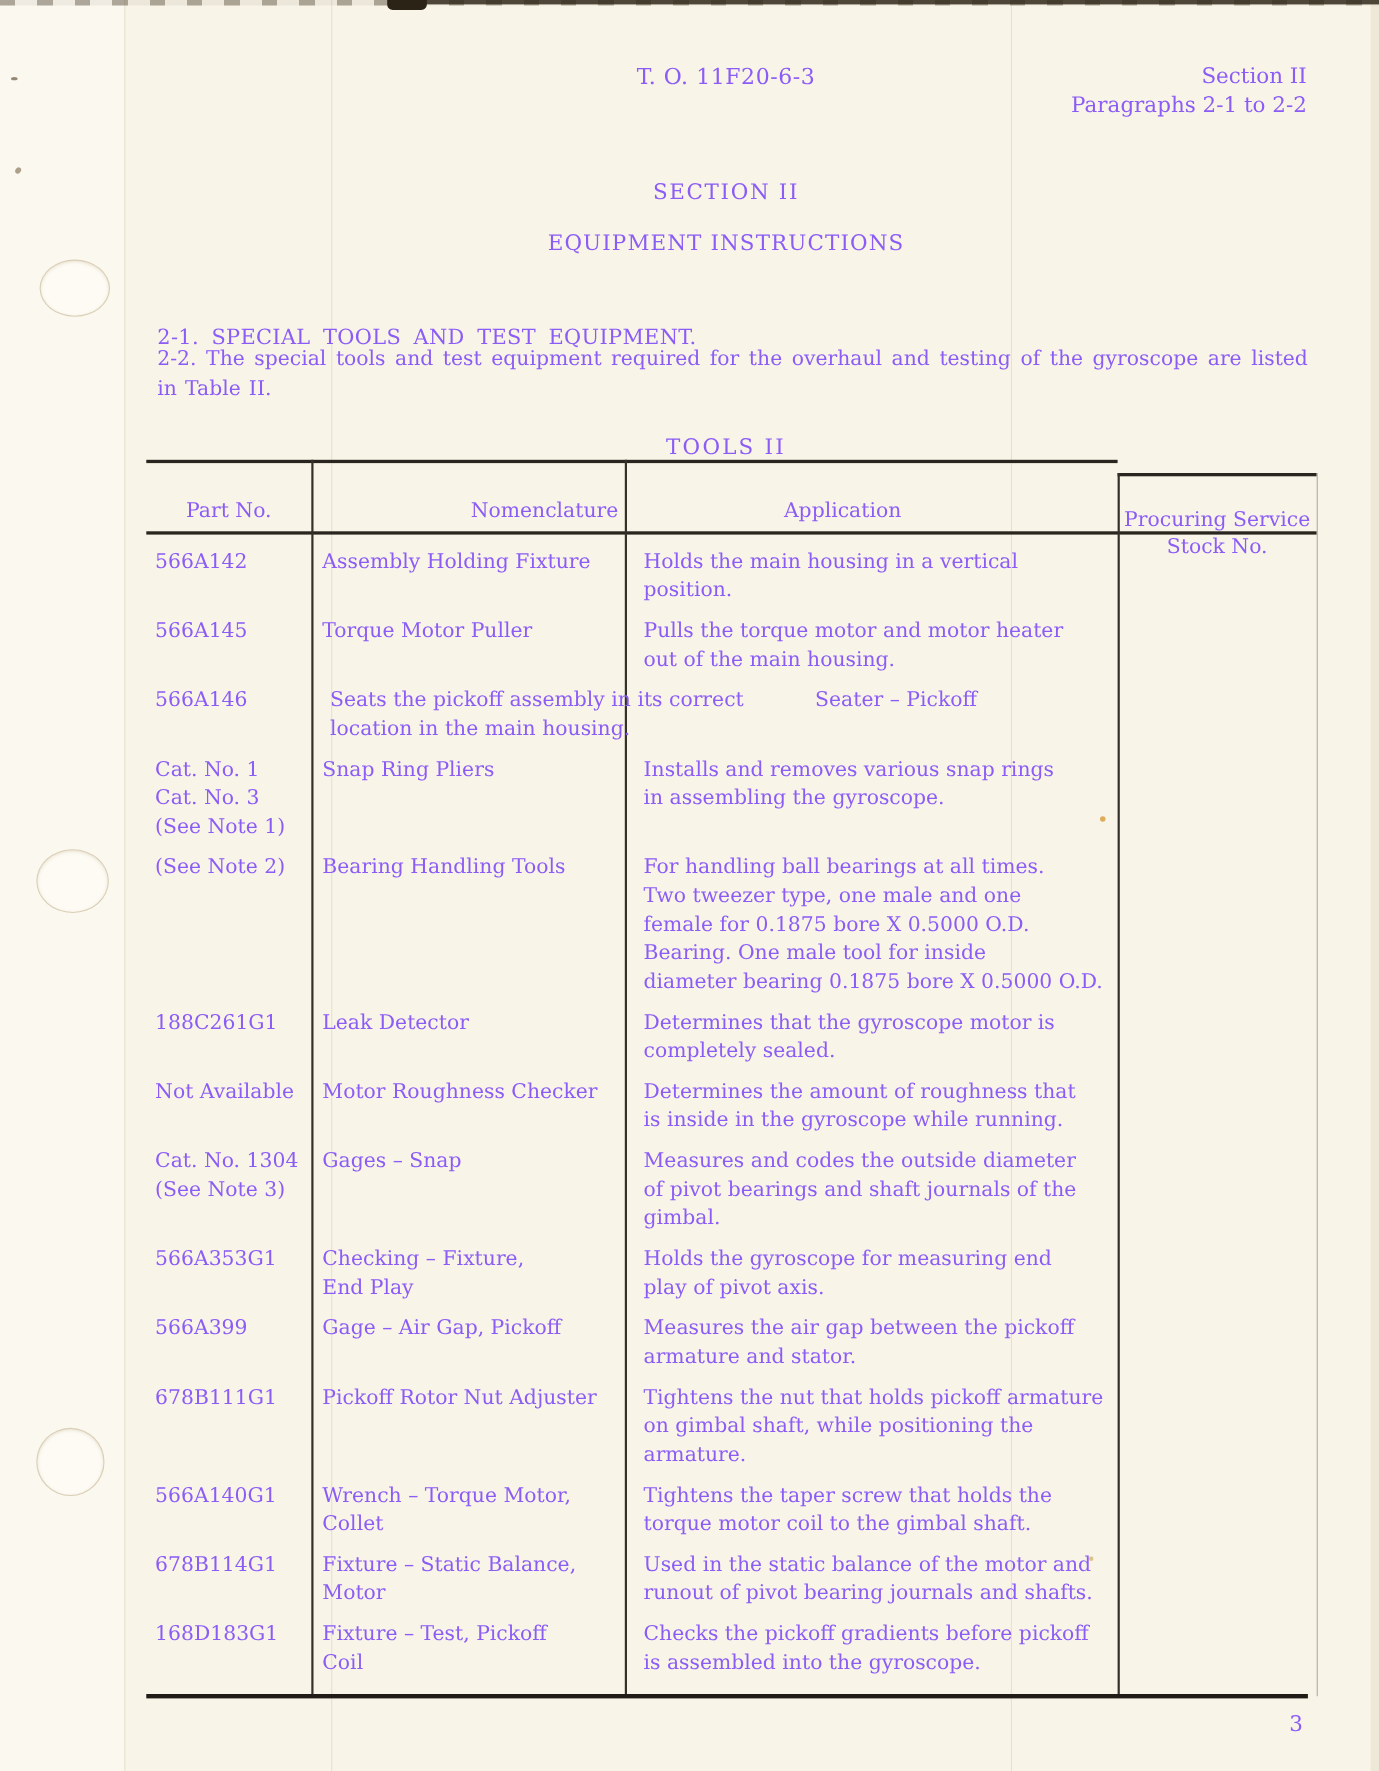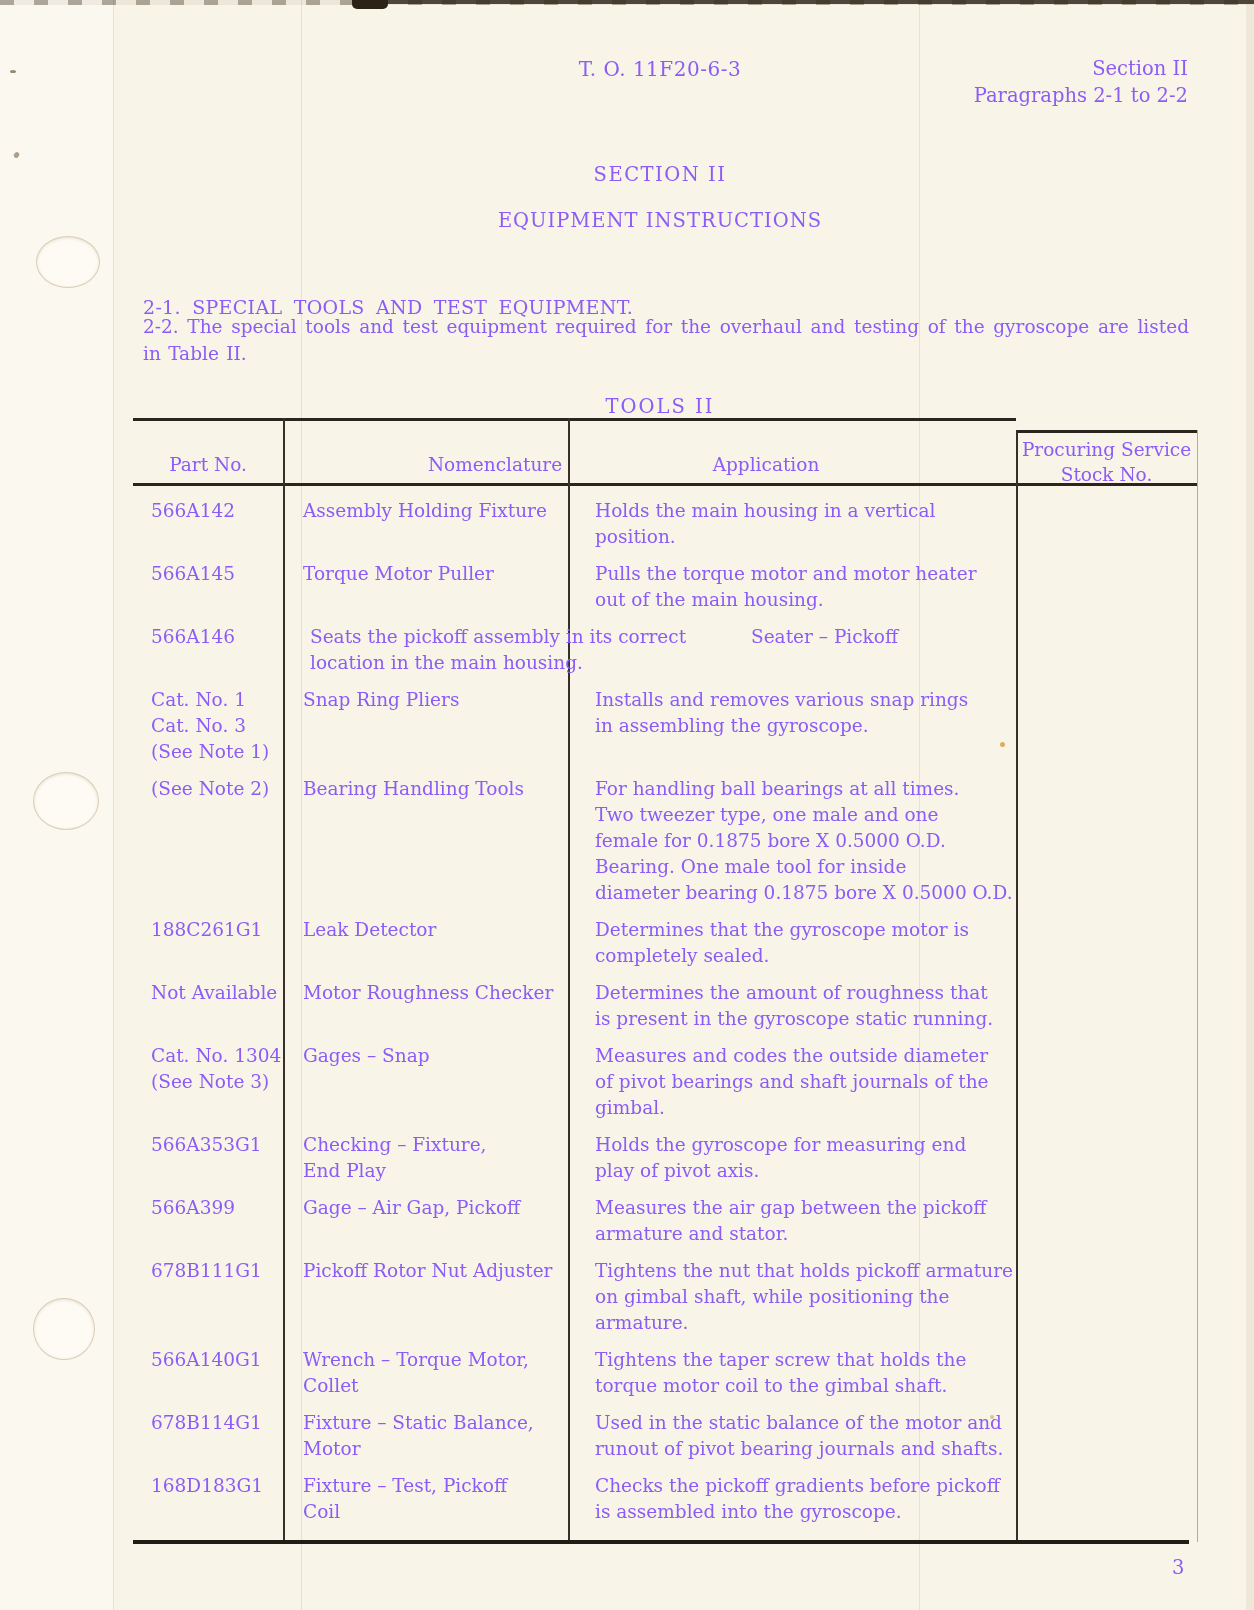--- a/index.html
+++ b/index.html
@@ -49,24 +49,24 @@
   .rule-bottom      { left:133px;  top:1540px; width:1056px; height:4px; background:#211d16; }
   .vline1 { left:283px;  top:418px; width:2px; height:1124px; background:#35312a; }
   .vline2 { left:568px;  top:418px; width:2px; height:1124px; background:#35312a; }
   .vline3 { left:1016px; top:430px; width:2px; height:1112px; background:#35312a; }
   .vline-right { left:1197px; top:430px; width:1px; height:1112px; background:#b3ab99; }
   
   .th { position:absolute; font-size:18.5px; text-align:center; line-height:25px; }
   .th-part  { left:133px;  top:452px; width:150px; }
   .th-nomen { left:283px;  top:452px; width:344px;margin-left:40px; }
   .th-app   { left:568px;  top:452px; width:396px; }
-  .th-proc  { left:1016px; top:437px; width:181px; }
+  .th-proc  { left:1016px; top:460px; width:181px; }
   
   .tbody { position:absolute; left:133px; top:492px; width:1064px; padding-top:6px; font-size:18.5px; }
-  .trow { display:flex; margin-bottom:11px;margin-left:10px; }
+  .trow { display:flex; margin-bottom:11px; }
   .tcell > div { line-height:26px; white-space:nowrap; }
   .cell-part  { width:150px; padding-left:8px;  box-sizing:border-box; }
   .cell-nomen { width:285px; padding-left:10px; box-sizing:border-box; }
   .cell-app   { width:448px; padding-left:17px; box-sizing:border-box; }
   .cell-stock { flex:1; }
   .page-number { position:absolute; left:1172px; top:1556px; font-size:19.5px; }
 </style>
 </head>
 <body>
 
@@ -202,21 +202,21 @@
       </div>
       <div class="trow">
         <div class="tcell cell-part">
           <div>Not Available</div>
         </div>
         <div class="tcell cell-nomen">
           <div>Motor Roughness Checker</div>
         </div>
         <div class="tcell cell-app">
           <div>Determines the amount of roughness that</div>
-          <div>is present in the gyroscope static running.</div>
+          <div>is inside in the gyroscope while running.</div>
         </div>
         <div class="tcell cell-stock"></div>
       </div>
       <div class="trow">
         <div class="tcell cell-part">
           <div>Cat. No. 1304</div>
           <div>(See Note 3)</div>
         </div>
         <div class="tcell cell-nomen">
           <div>Gages – Snap</div>

